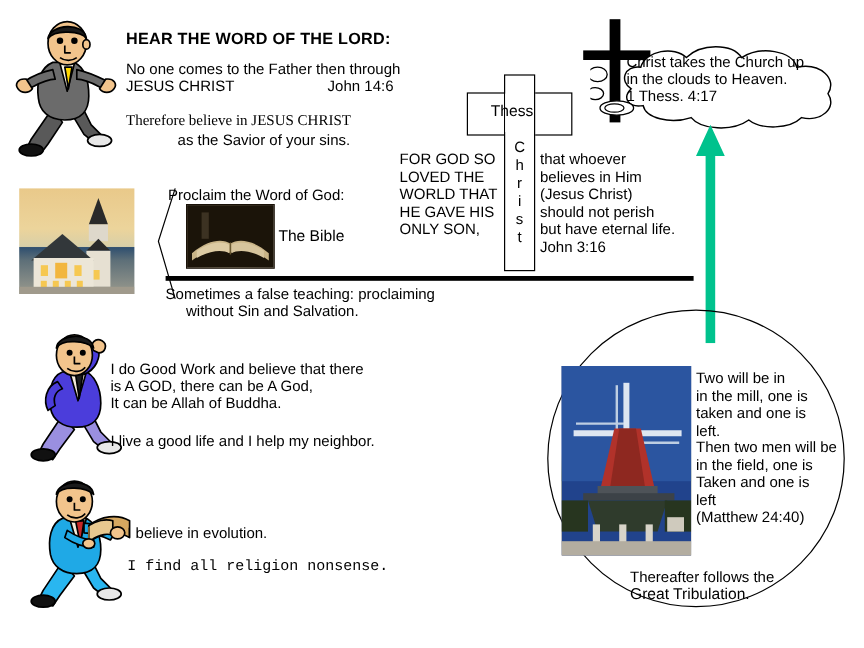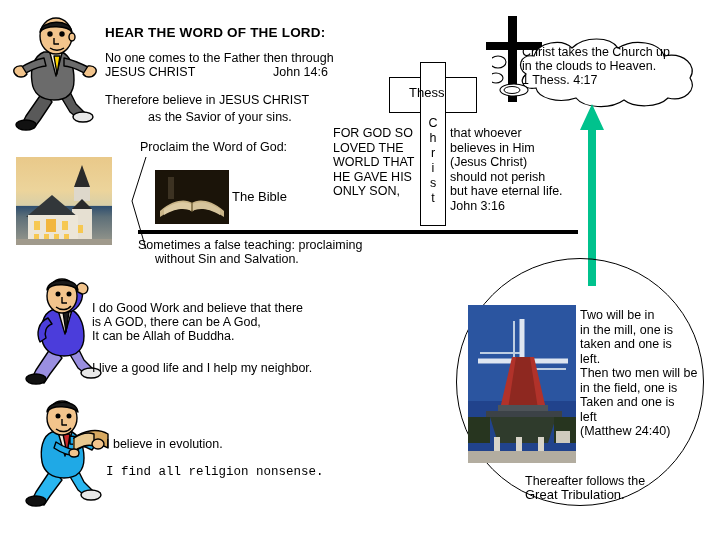--- a/index.html
+++ b/index.html
@@ -111,21 +111,21 @@
       </g>
     </svg>
   </div>
 
   <div class="abs txt head" style="left:105px;top:26px;">HEAR THE WORD OF THE LORD:</div>
 
   <div class="abs txt" style="left:105px;top:51px;">No one comes to the Father then through</div>
   <div class="abs txt" style="left:105px;top:65px;">JESUS CHRIST</div>
   <div class="abs txt" style="left:273px;top:65px;">John 14:6</div>
 
-  <div class="abs txt" style="left:105px;top:93px;">Therefore believe in JESUS CHRIST</div>
+  <div class="abs txt" style="left:105px;top:93px;font-family:Liberation Serif, serif;">Therefore believe in JESUS CHRIST</div>
   <div class="abs txt" style="left:148px;top:110px;">as the Savior of your sins.</div>
 
   <div class="photo church" style="left:16px;top:157px;width:96px;height:88px;">
     <svg width="96" height="88" viewBox="0 0 96 88" style="position:absolute;left:0;top:0;">
 
       <polygon points="66,8 74,30 58,30" fill="#2a2a2a"></polygon>
       <rect x="58" y="30" width="16" height="14" fill="#ded8cb"></rect>
       <polygon points="66,42 76,52 56,52" fill="#2a2a2a"></polygon>
       <rect x="56" y="52" width="20" height="30" fill="#e6e0d2"></rect>
 
@@ -143,21 +143,21 @@
       <rect x="62" y="68" width="5" height="8" fill="#f6c851"></rect>
 
       <rect x="0" y="82" width="96" height="6" fill="#a09a8c"></rect>
     </svg>
   </div>
 
   <svg class="lead-svg" style="left:110px;top:155px;" width="40" height="100">
     <path d="M36 2 L22 46 L36 94" fill="none" stroke="#000" stroke-width="1"></path>
   </svg>
 
-  <div class="abs txt" style="left:140px;top:140px;">Proclaim the Word of God:</div>
+  <div class="abs txt" style="left:140px;top:156px;">Proclaim the Word of God:</div>
 
   <div class="photo bible" style="left:155px;top:170px;width:72px;height:52px;border:1px solid #1a1208;">
     <svg width="72" height="52" viewBox="0 0 72 52" style="position:absolute;left:0;top:0;">
       <rect x="0" y="0" width="72" height="52" fill="#1b1409"></rect>
       <path d="M4 40 C18 28 30 28 36 32 C42 28 54 28 68 40 L68 46 C54 36 42 36 36 40 C30 36 18 36 4 46 Z" fill="#c9b487"></path>
       <path d="M8 38 C20 30 30 30 35 33 L35 40 C30 37 20 37 8 44 Z" fill="#ddcba3"></path>
       <path d="M37 33 C42 30 52 30 64 38 L64 44 C52 37 42 37 37 40 Z" fill="#d6c49c"></path>
       <line x1="36" y1="31" x2="36" y2="41" stroke="#6b5a33" stroke-width="1.2"></line>
       <rect x="12" y="6" width="6" height="22" fill="#3c3222"></rect>
     </svg>

